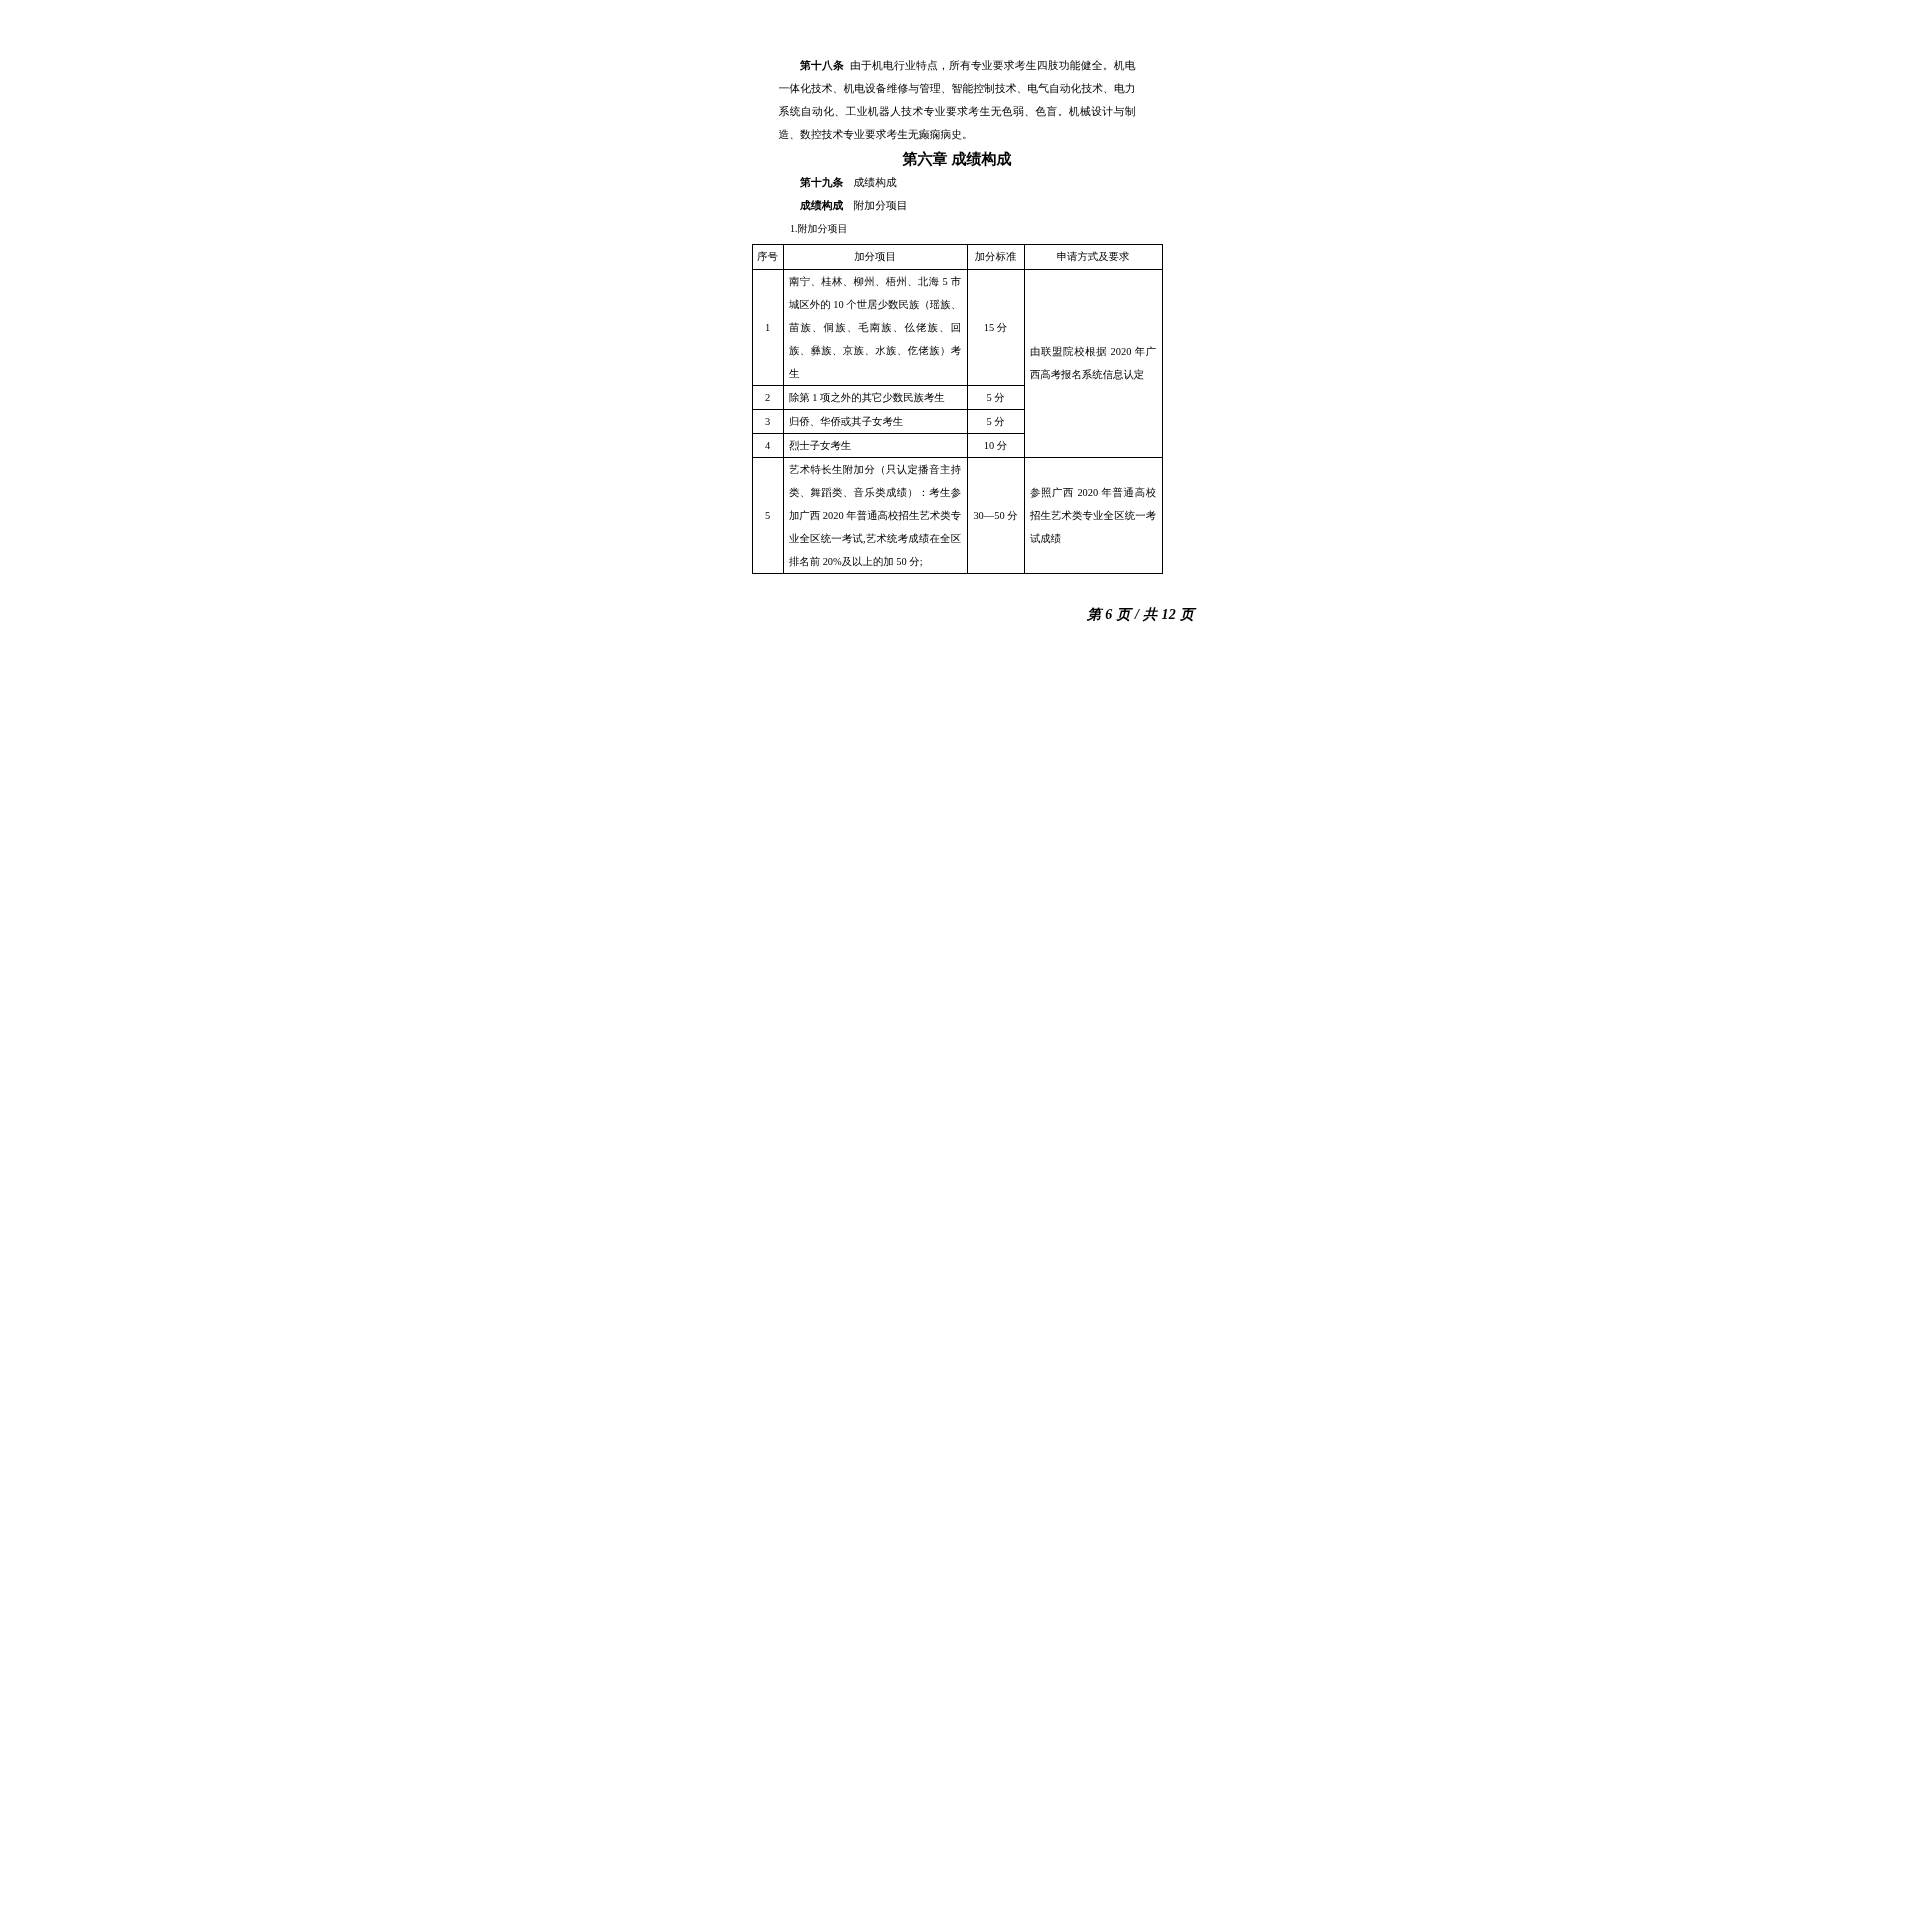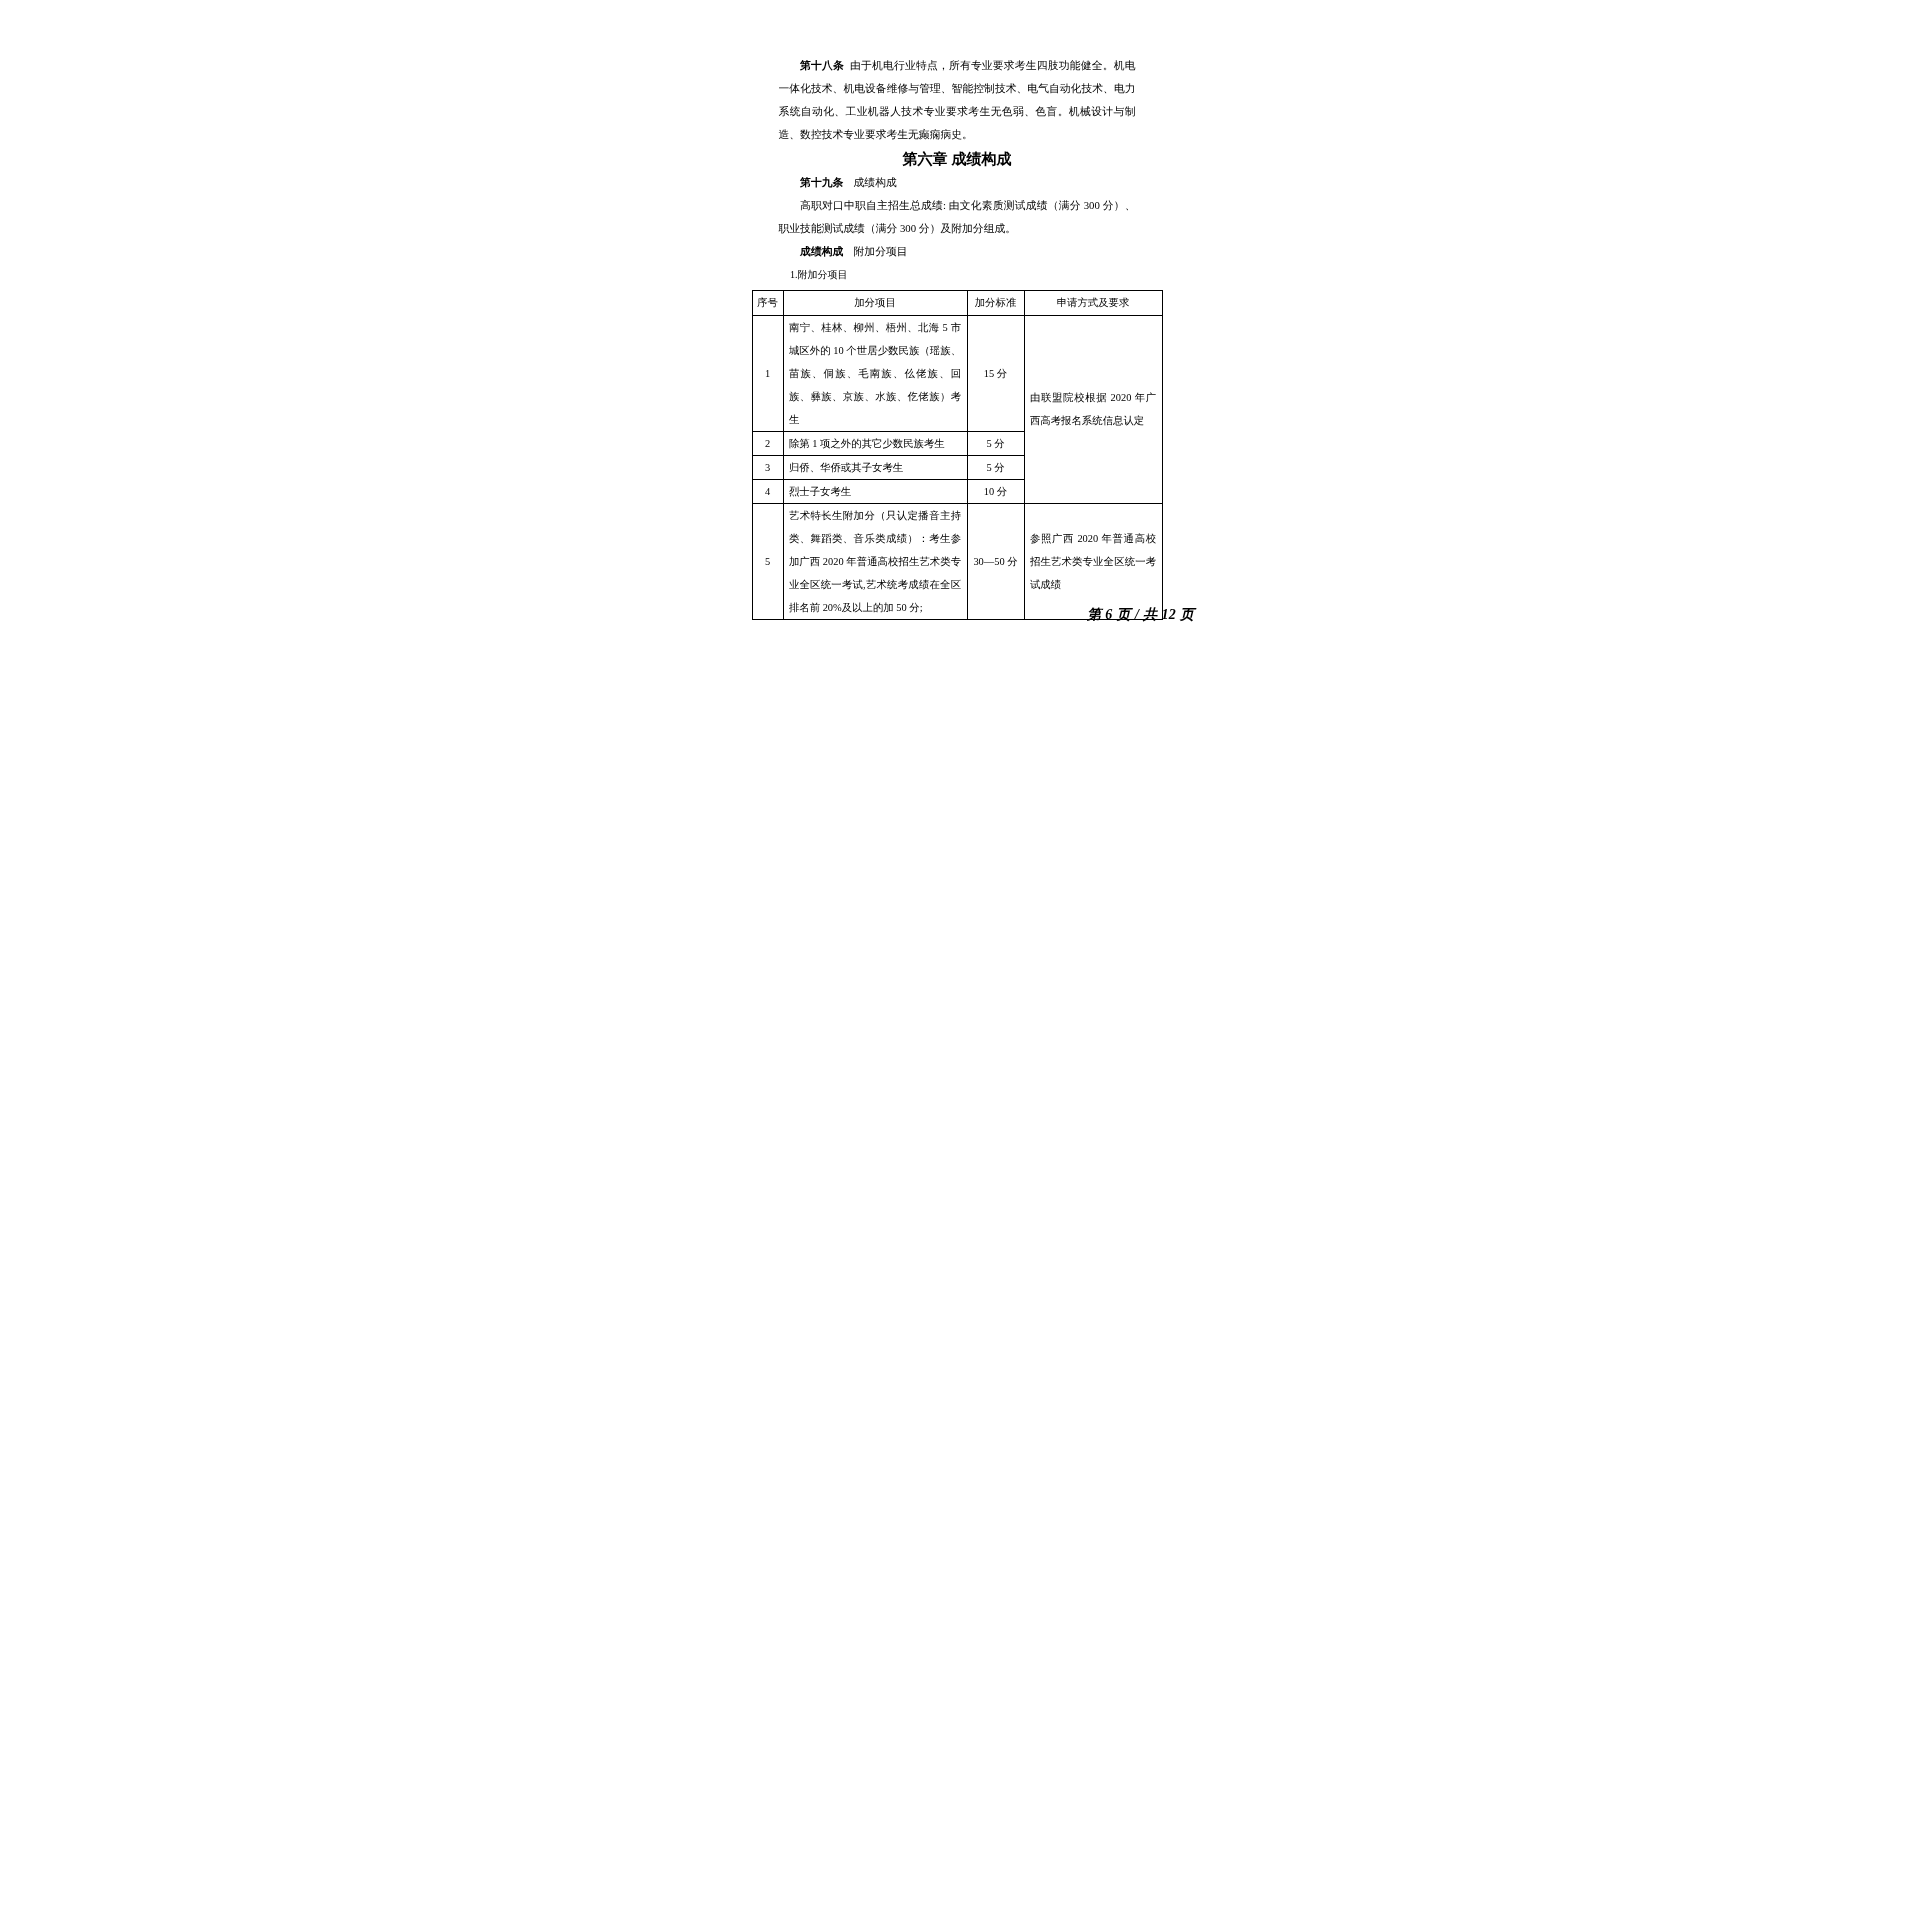--- a/index.html
+++ b/index.html
@@ -90,21 +90,20 @@
 <body>
 
 <div class="page">
 
   <p class="para"><b class="art-label">第十八条</b><span>由于机电行业特点，所有专业要求考生四肢功能健全。机电一体化技术、机电设备维修与管理、智能控制技术、电气自动化技术、电力系统自动化、工业机器人技术专业要求考生无色弱、色盲。机械设计与制造、数控技术专业要求考生无癫痫病史。</span></p>
 
   <div class="chapter-heading">第六章 成绩构成</div>
 
   <p class="para"><b class="art-label wide-gap">第十九条</b><span>成绩构成</span></p>
 
-  <p class="para">高职对口中职自主招生总成绩: 由文化素质测试成绩（满分 300 分）、职业技能测试成绩（满分 300 分）及附加分组成。</p>
 
   <p class="para"><b class="art-label wide-gap">成绩构成</b><span>附加分项目</span></p>
 
   <p class="list-line">1.附加分项目</p>
 
   <table class="bonus">
     <colgroup>
       <col style="width:31px">
       <col style="width:184px">
       <col style="width:57px">

